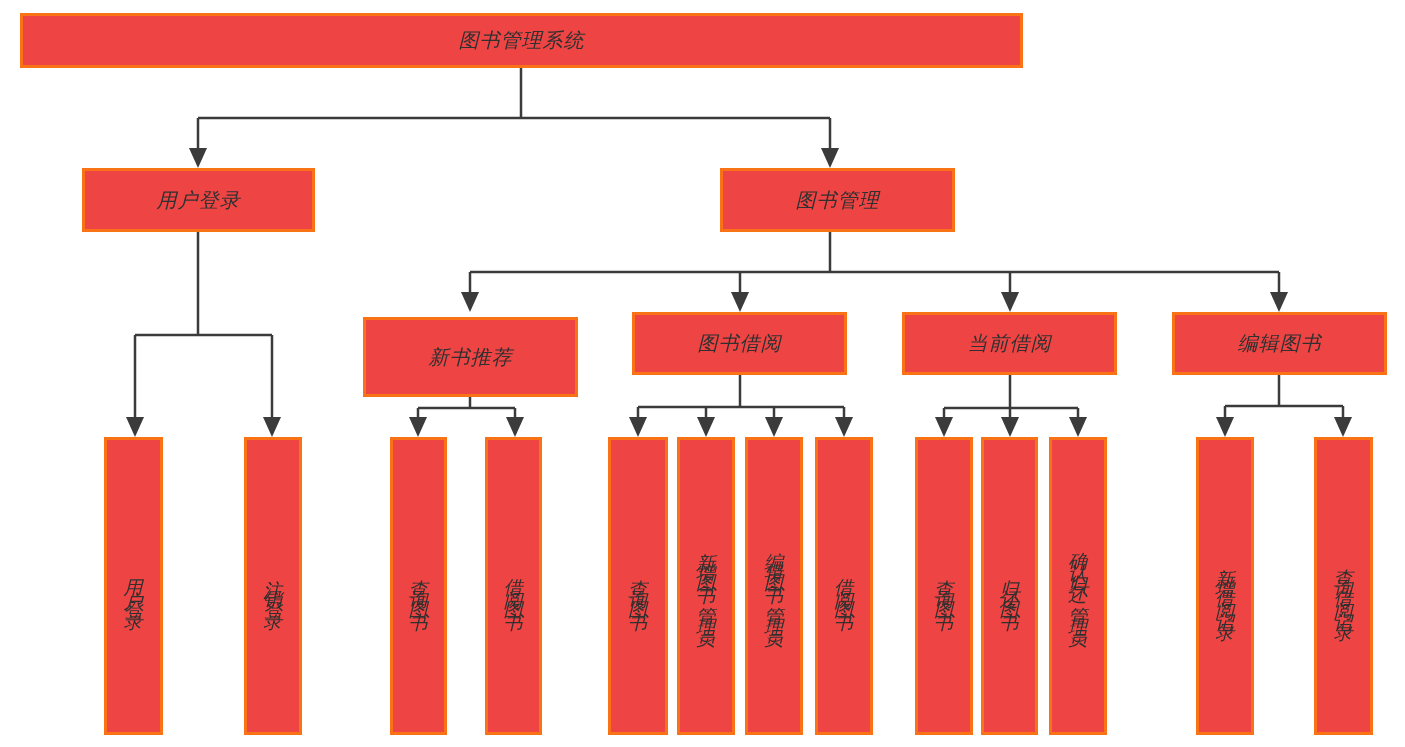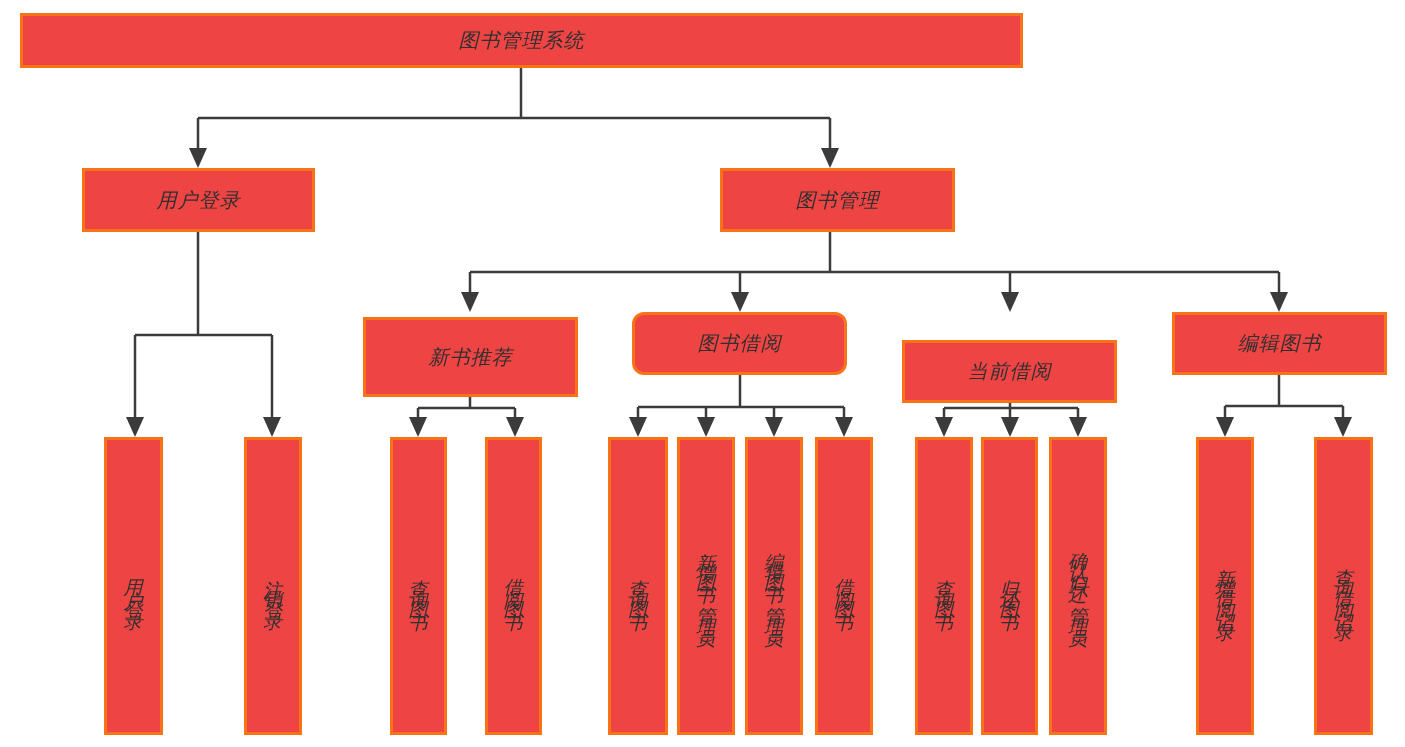--- a/index.html
+++ b/index.html
@@ -133,22 +133,22 @@
       <polygon points="1334,417 1352,417 1343,437"></polygon>
     </g>
   </svg>
 
   <div class="node h" style="left:20px; top:13px; width:1003px; height:55px;">图书管理系统</div>
 
   <div class="node h" style="left:82px; top:168px; width:233px; height:64px;">用户登录</div>
   <div class="node h" style="left:712px; top:168px; width:235px; height:64px;margin-left:8px;">图书管理</div>
 
   <div class="node h" style="left:363px; top:317px; width:215px; height:80px;">新书推荐</div>
-  <div class="node h" style="left:632px; top:312px; width:215px; height:63px;border-radius:12px;">图书借阅</div>
-  <div class="node h" style="left:902px; top:312px; width:215px; height:63px;margin-top:28px;">当前借阅</div>
+  <div class="node h" style="left:632px; top:312px; width:215px; height:63px;">图书借阅</div>
+  <div class="node h" style="left:902px; top:312px; width:215px; height:63px;">当前借阅</div>
   <div class="node h" style="left:1172px; top:312px; width:215px; height:63px;">编辑图书</div>
 
   <div class="node v" style="left:104px; top:437px; width:59px; height:298px;">
     <span class="vtext">用户登录</span>
   </div>
   <div class="node v" style="left:244px; top:437px; width:58px; height:298px;">
     <span class="vtext">注销登录</span>
   </div>
 
   <div class="node v" style="left:390px; top:437px; width:57px; height:298px;">

